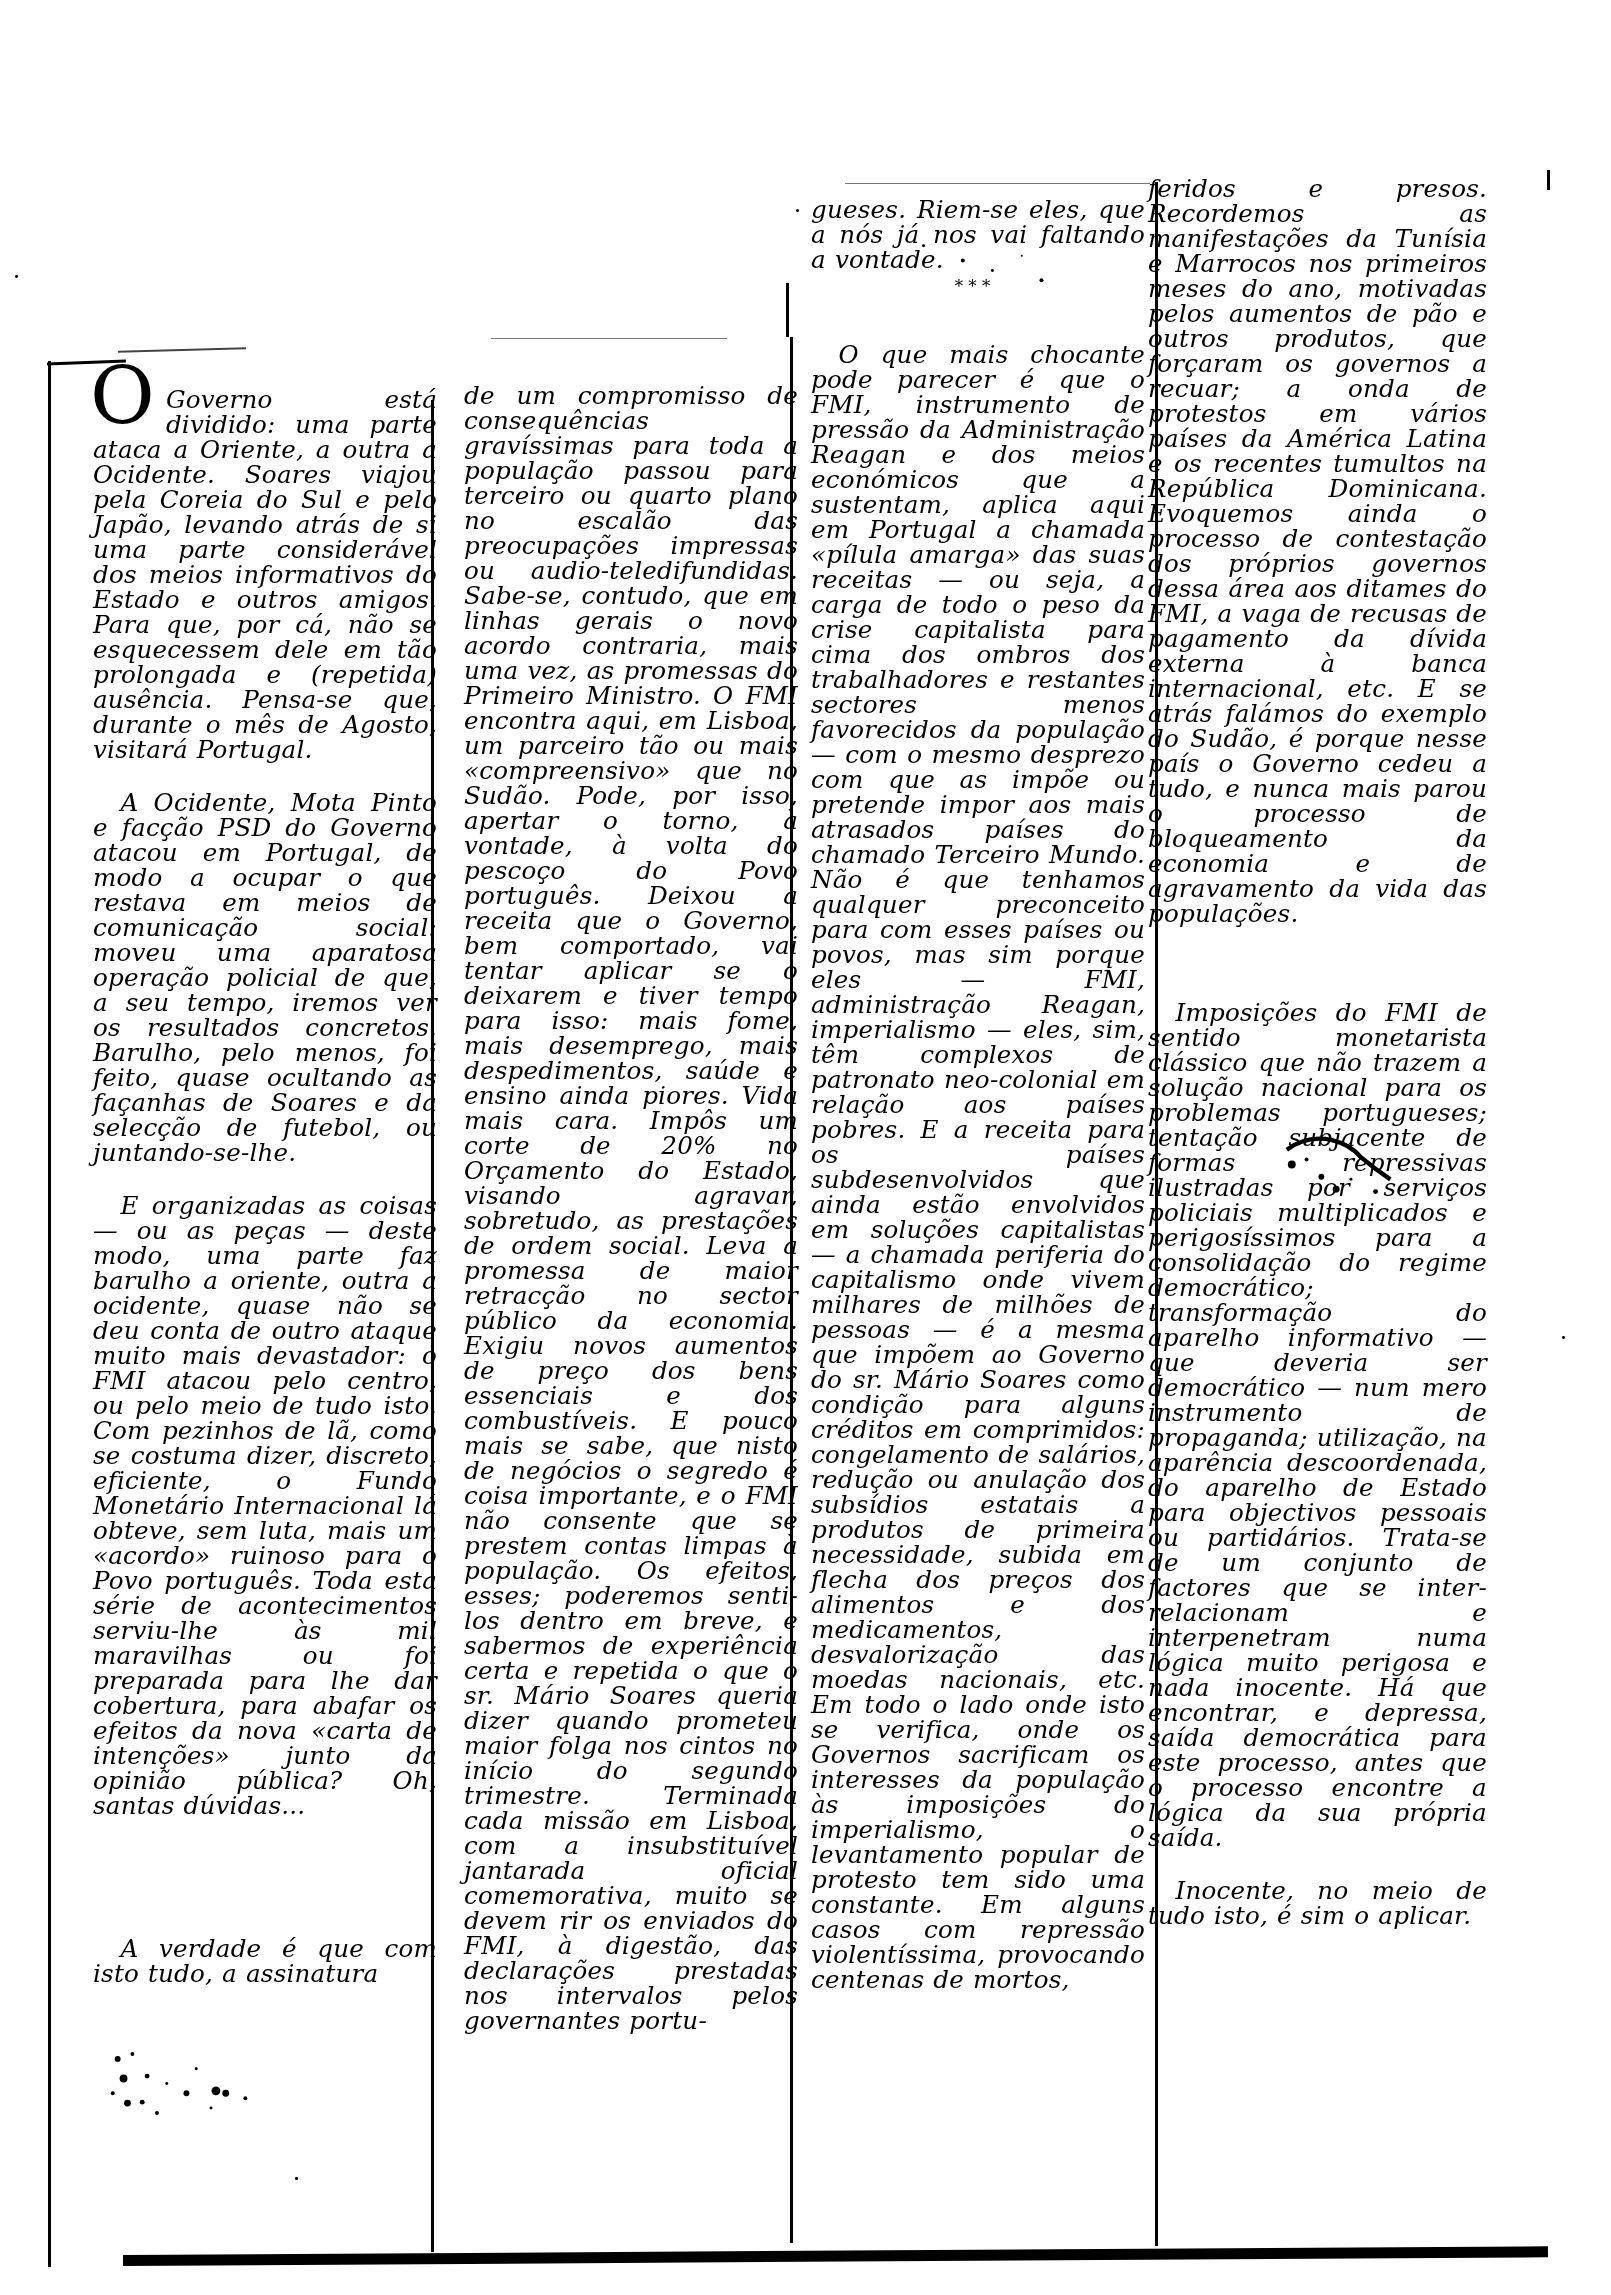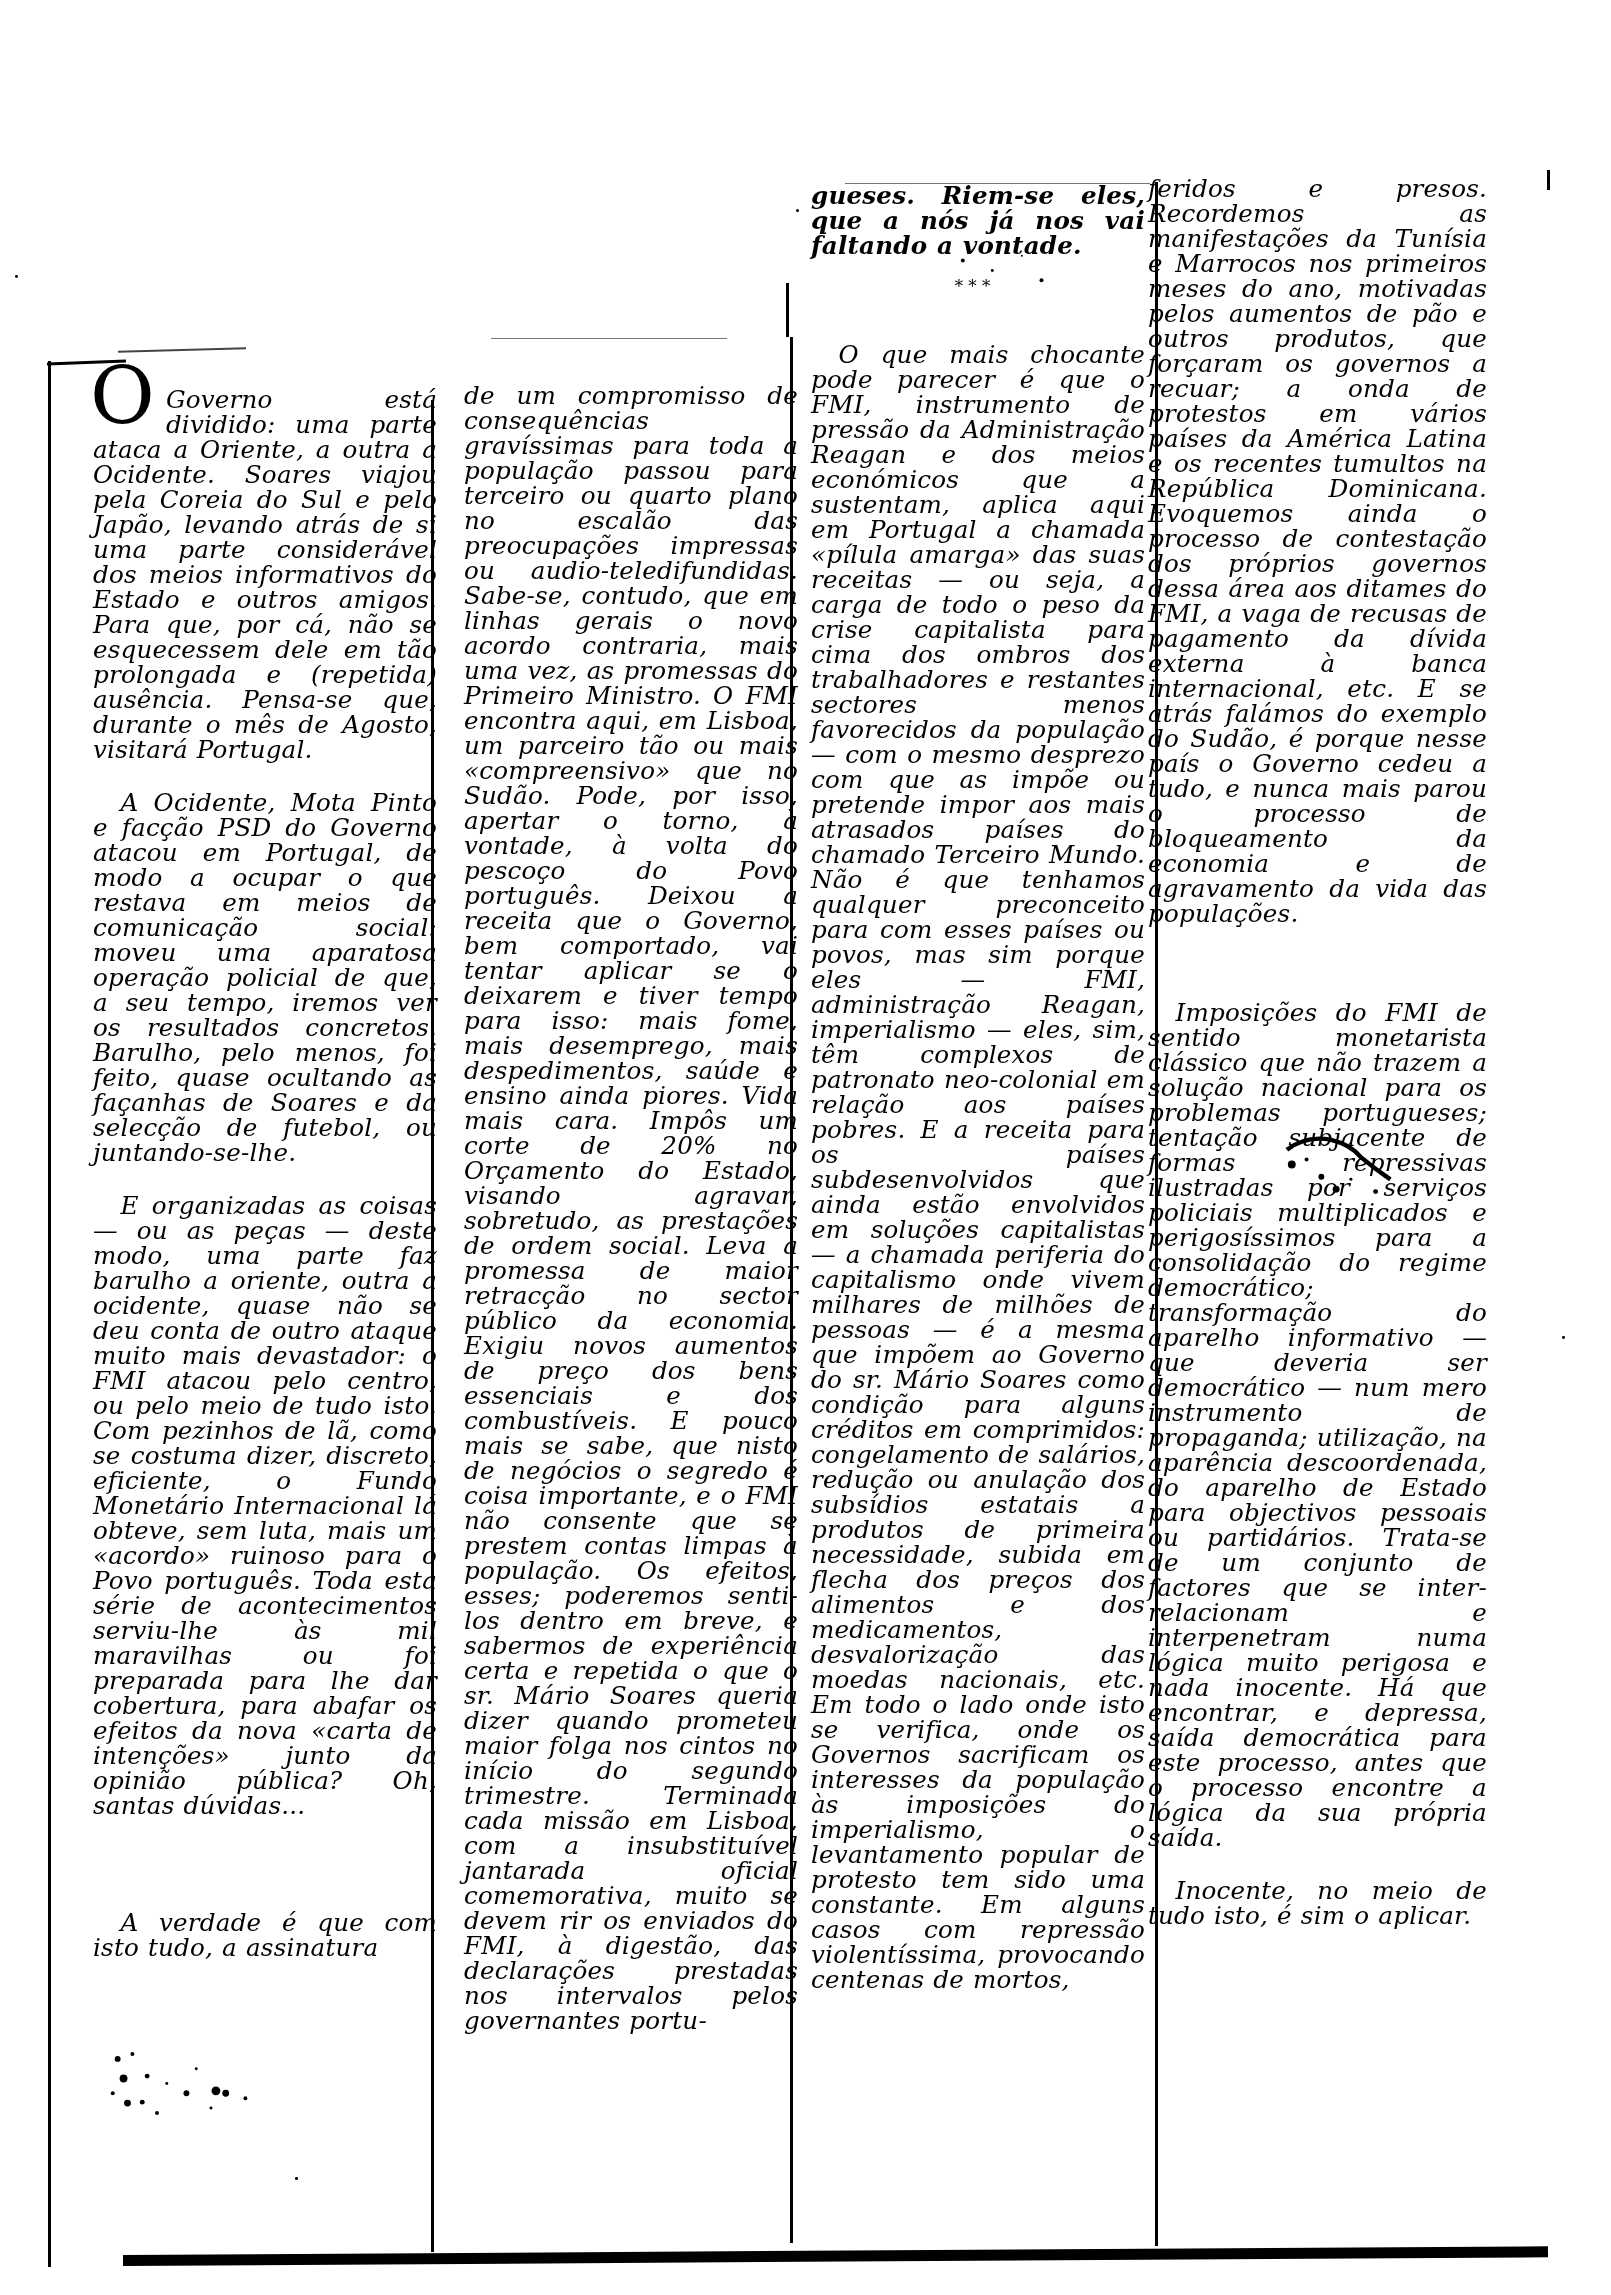--- a/index.html
+++ b/index.html
@@ -41,28 +41,28 @@
 </head>
 <body>
 
 <div class="page">
 
   <div class="col" style="left:93px; top:361px; width:344px;">
     <span class="dropcap">O</span>
     <p style="padding-top:25.5px;">Governo está dividido: uma parte ataca a Oriente, a outra a Ocidente. Soares viajou pela Coreia do Sul e pelo Japão, levando atrás de si uma parte considerável dos meios informativos do Estado e outros amigos. Para que, por cá, não se esquecessem dele em tão prolongada e (repetida) ausência. Pensa-se que, durante o mês de Agosto, visitará Portugal.</p>
     <p class="ind">A Ocidente, Mota Pinto e facção PSD do Governo atacou em Portugal, de modo a ocupar o que restava em meios de comunicação social: moveu uma aparatosa operação policial de que, a seu tempo, iremos ver os resultados concretos. Barulho, pelo menos, foi feito, quase ocultando as façanhas de Soares e da selecção de futebol, ou juntando-se-lhe.</p>
     <p class="ind">E organizadas as coisas — ou as peças — deste modo, uma parte faz barulho a oriente, outra a ocidente, quase não se deu conta de outro ataque muito mais devastador: o FMI atacou pelo centro, ou pelo meio de tudo isto. Com pezinhos de lã, como se costuma dizer, discreto, eficiente, o Fundo Monetário Internacional lá obteve, sem luta, mais um «acordo» ruinoso para o Povo português. Toda esta série de acontecimentos serviu-lhe às mil maravilhas ou foi preparada para lhe dar cobertura, para abafar os efeitos da nova «carta de intenções» junto da opinião pública? Oh, santas dúvidas...</p>
-    <p class="ind" style="margin-top:92px;">A verdade é que com isto tudo, a assinatura</p>
+    <p class="ind" style="margin-top:118px;">A verdade é que com isto tudo, a assinatura</p>
   </div>
 
   <div class="col" style="left:464px; top:383px; width:334px;">
     <p>de um compromisso de consequências gravíssimas para toda a população passou para terceiro ou quarto plano no escalão das preocupações impressas ou audio-teledifundidas. Sabe-se, contudo, que em linhas gerais o novo acordo contraria, mais uma vez, as promessas do Primeiro Ministro. O FMI encontra aqui, em Lisboa, um parceiro tão ou mais «compreensivo» que no Sudão. Pode, por isso, apertar o torno, à vontade, à volta do pescoço do Povo português. Deixou a receita que o Governo, bem comportado, vai tentar aplicar se o deixarem e tiver tempo para isso: mais fome, mais desemprego, mais despedimentos, saúde e ensino ainda piores. Vida mais cara. Impôs um corte de 20% no Orçamento do Estado, visando agravar, sobretudo, as prestações de ordem social. Leva a promessa de maior retracção no sector público da economia. Exigiu novos aumentos de preço dos bens essenciais e dos combustíveis. E pouco mais se sabe, que nisto de negócios o segredo é coisa importante, e o FMI não consente que se prestem contas limpas à população. Os efeitos, esses; poderemos senti-los dentro em breve, e sabermos de experiência certa e repetida o que o sr. Mário Soares queria dizer quando prometeu maior folga nos cintos no início do segundo trimestre. Terminada cada missão em Lisboa, com a insubstituível jantarada oficial comemorativa, muito se devem rir os enviados do FMI, à digestão, das declarações prestadas nos intervalos pelos governantes portu-</p>
   </div>
 
-  <div class="col" style="left:811px; top:183px; width:334px;font-weight:bold;">
+  <div class="col" style="left:811px; top:197px; width:334px;">
     <p>gueses. Riem-se eles, que a nós já nos vai faltando a vontade.</p>
   </div>
   <div class="stars" style="left:943px; top:278px; font-size:16.7px;">* * *</div>
   <div class="col" style="left:811px; top:314px; width:334px;">
     <p class="ind">O que mais chocante pode parecer é que o FMI, instrumento de pressão da Administração Reagan e dos meios económicos que a sustentam, aplica aqui em Portugal a chamada «pílula amarga» das suas receitas — ou seja, a carga de todo o peso da crise capitalista para cima dos ombros dos trabalhadores e restantes sectores menos favorecidos da população — com o mesmo desprezo com que as impõe ou pretende impor aos mais atrasados países do chamado Terceiro Mundo. Não é que tenhamos qualquer preconceito para com esses países ou povos, mas sim porque eles — FMI, administração Reagan, imperialismo — eles, sim, têm complexos de patronato neo-colonial em relação aos países pobres. E a receita para os países subdesenvolvidos que ainda estão envolvidos em soluções capitalistas — a chamada periferia do capitalismo onde vivem milhares de milhões de pessoas — é a mesma que impõem ao Governo do sr. Mário Soares como condição para alguns créditos em comprimidos: congelamento de salários, redução ou anulação dos subsídios estatais a produtos de primeira necessidade, subida em flecha dos preços dos alimentos e dos medicamentos, desvalorização das moedas nacionais, etc. Em todo o lado onde isto se verifica, onde os Governos sacrificam os interesses da população às imposições do imperialismo, o levantamento popular de protesto tem sido uma constante. Em alguns casos com repressão violentíssima, provocando centenas de mortos,</p>
   </div>
 
   <div class="col" style="left:1148px; top:176px; width:339px;">
     <p>feridos e presos. Recordemos as manifestações da Tunísia e Marrocos nos primeiros meses do ano, motivadas pelos aumentos de pão e outros produtos, que forçaram os governos a recuar; a onda de protestos em vários países da América Latina e os recentes tumultos na República Dominicana. Evoquemos ainda o processo de contestação dos próprios governos dessa área aos ditames do FMI, a vaga de recusas de pagamento da dívida externa à banca internacional, etc. E se atrás falámos do exemplo do Sudão, é porque nesse país o Governo cedeu a tudo, e nunca mais parou o processo de bloqueamento da economia e de agravamento da vida das populações.</p>
     <p class="ind" style="margin-top:74px;">Imposições do FMI de sentido monetarista clássico que não trazem a solução nacional para os problemas portugueses; tentação subjacente de formas repressivas ilustradas por serviços policiais multiplicados e perigosíssimos para a consolidação do regime democrático; transformação do aparelho informativo — que deveria ser democrático — num mero instrumento de propaganda; utilização, na aparência descoordenada, do aparelho de Estado para objectivos pessoais ou partidários. Trata-se de um conjunto de factores que se inter-relacionam e interpenetram numa lógica muito perigosa e nada inocente. Há que encontrar, e depressa, saída democrática para este processo, antes que o processo encontre a lógica da sua própria saída.</p>

